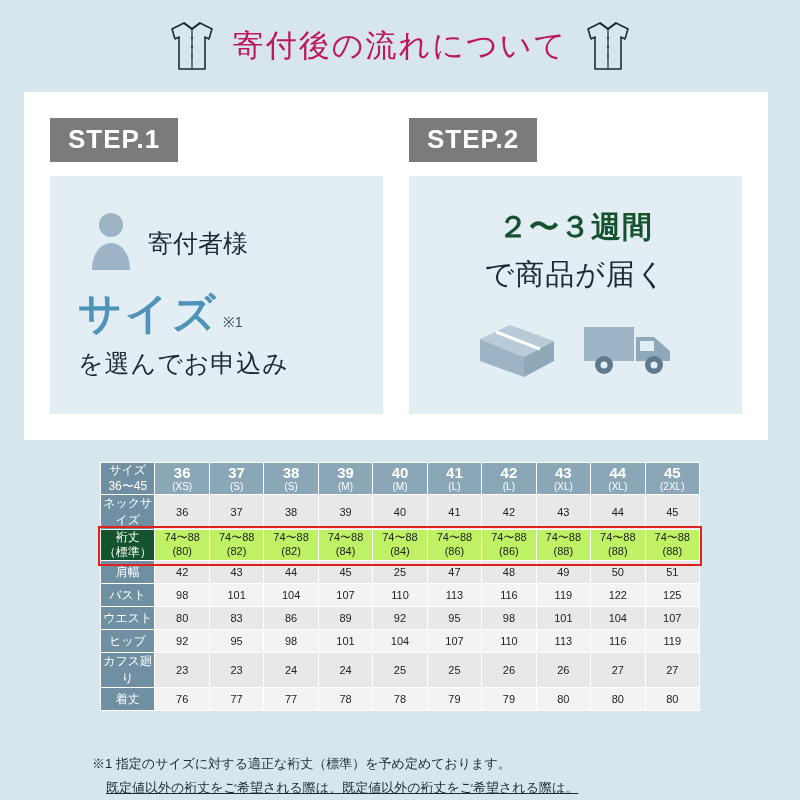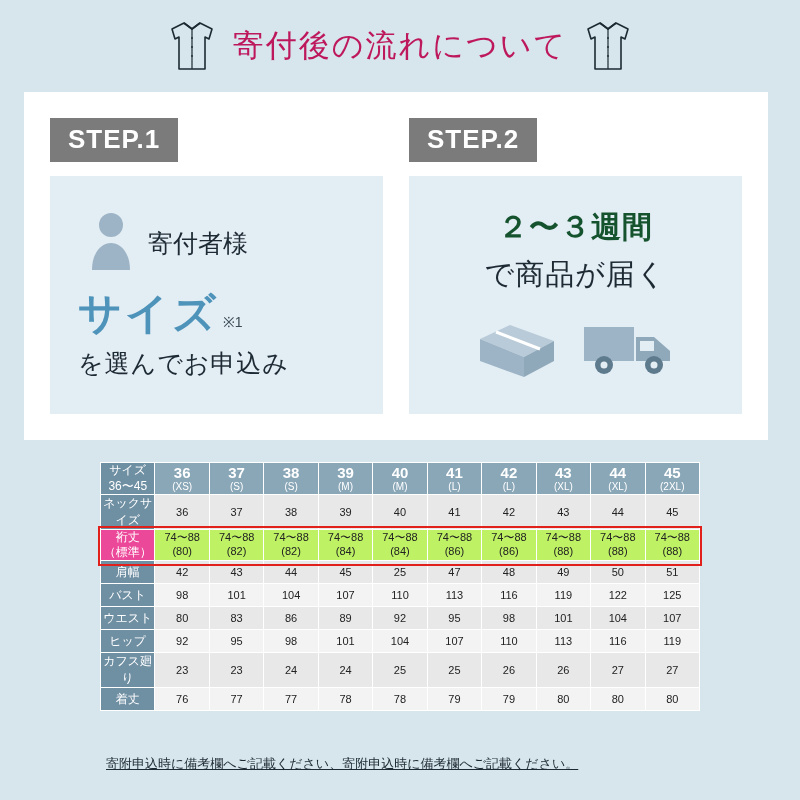--- a/index.html
+++ b/index.html
@@ -194,21 +194,21 @@
     font-size: 12px;
     line-height: 1.3;
   }
   td.data {
     background: #e8e8e8;
   }
   tr.alt td.data {
     background: #f3f3f3;
   }
   .hilite-head {
-    background: #ec4899;
+    background: #14532d;
     color: #ffffff;
     font-size: 12px;
     line-height: 1.25;
     height: 36px;
   }
   td.hilite {
     background: #bef264;
     line-height: 1.25;
     height: 36px;
   }
@@ -516,16 +516,17 @@
           <td class="data">80</td>
           <td class="data">80</td>
           <td class="data">80</td>
         </tr>
       </tbody>
     </table>
     <div class="red-box" style="left:-2px; top:64px; width:604px; height:40px;"></div>
   </div>
 
   <div class="footnote">
-    <span class="line2">寄附申込時に備考欄へご記載ください、寄附申込時に備考欄へご記載ください。</span>
+    <span>※1 指定のサイズに対する適正な裄丈（標準）を予め定めております。</span>
+    <span class="line2">既定値以外の裄丈をご希望される際は、既定値以外の裄丈をご希望される際は。</span>
   </div>
 
 </div>
 
 </body></html>

